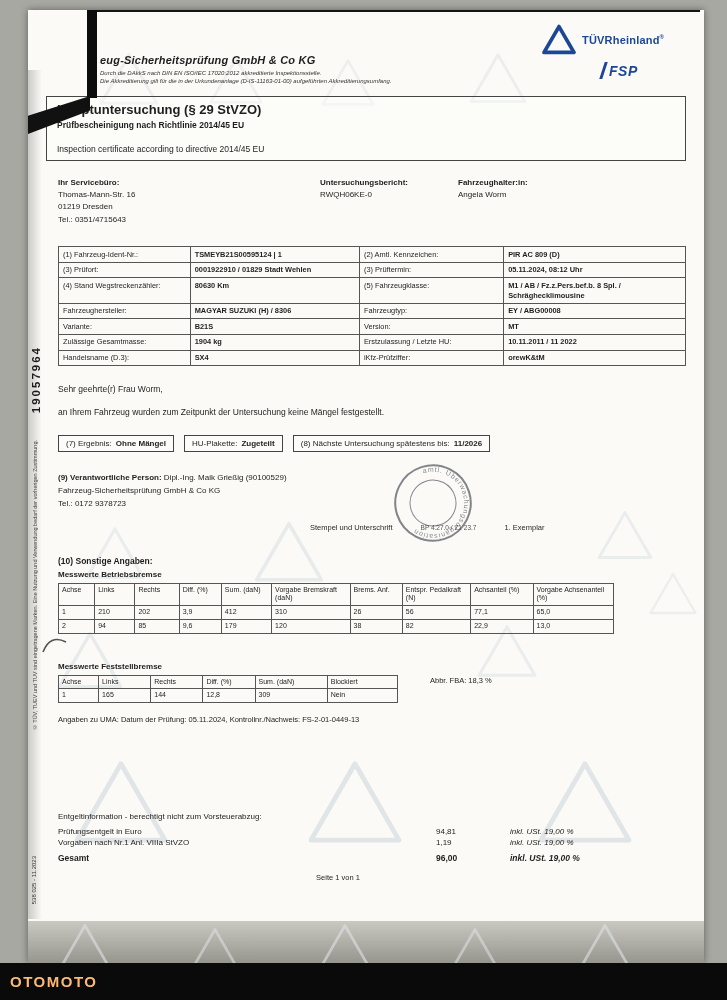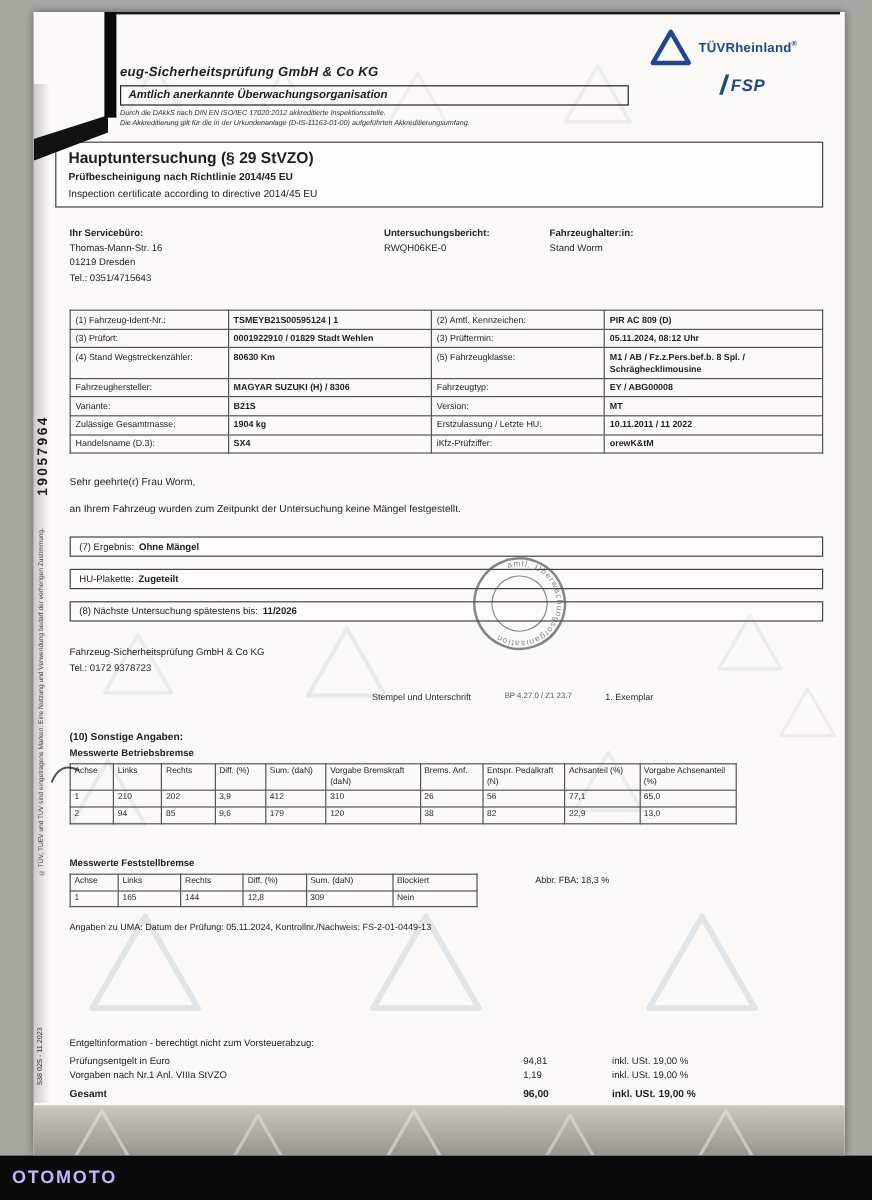--- a/index.html
+++ b/index.html
@@ -40,38 +40,38 @@
   
   .hdr { margin:38px 162px 0 42px;font-style:italic; }
   .company { font-size:11px; font-weight:700; letter-spacing:.2px; }
   .band { margin-top:5px; border:1px solid #222; padding:2px 6px; font-size:9.5px; font-weight:700; }
   .fine { margin-top:4px; font-size:6px; color:#333; line-height:1.3; }
 
   
   .titlebox { margin:10px 0 0 -12px; width:calc(100% + 12px); border:1px solid #444; padding:5px 10px 6px; background:rgba(255,255,255,.35); }
   .t-main { font-size:13px; font-weight:700; }
   .t-de { font-size:8.5px; font-weight:700; margin-top:3px; }
-  .t-en { font-size:8.5px; margin-top:4px; }
+  .t-en { font-size:8.5px; margin-top:14px; }
 
   
   .cols { margin-top:16px; display:grid; grid-template-columns:262px 138px 1fr; font-size:8px; line-height:1.55; }
   .b { font-weight:700; }
 
   
   table { border-collapse:collapse; }
   .veh-table { margin-top:20px; width:100%; table-layout:fixed; font-size:7.4px; }
   .veh-table td { border:1px solid #555; padding:2.5px 4px; vertical-align:top; line-height:1.3; }
   .veh-table td:nth-child(1){width:21%;} .veh-table td:nth-child(2){width:27%; font-weight:700;}
   .veh-table td:nth-child(3){width:23%;} .veh-table td:nth-child(4){width:29%; font-weight:700;}
 
   .sal { margin-top:18px; font-size:8.5px; }
   .bodyline { margin-top:13px; font-size:8.5px; }
 
   
-  .resrow { margin-top:18px; display:flex; gap:10px; font-size:8px;flex-direction:column; }
+  .resrow { margin-top:18px; display:flex; gap:10px; font-size:8px; }
   .resbox { border:1px solid #444; padding:3px 7px; white-space:nowrap; background:rgba(255,255,255,.3); }
   .resbox strong { margin-left:4px; }
 
   .resp { margin-top:20px; font-size:8px; line-height:1.6; }
 
   .sigrow { margin-top:12px; margin-left:252px; display:flex; gap:28px; font-size:7.5px; color:#2a2a2a; align-items:center; }
   .sigrow .code { font-size:6.5px; color:#555; }
 
   .stamp { position:absolute; left:364px; top:452px; width:82px; height:82px; opacity:.68; transform:rotate(-18deg); z-index:2; }
   .stamp circle { stroke:#4a4f58; fill:none; }
@@ -81,34 +81,34 @@
   .s10h { margin-top:24px; font-size:8.5px; }
   .sublab { margin-top:4px; font-size:8px; }
   .brake-table { margin-top:4px; width:556px; table-layout:fixed; font-size:7px; }
   .brake-table th, .brake-table td, .park-table th, .park-table td {
     border:1px solid #555; padding:2px 3px; text-align:left; vertical-align:top; font-weight:400; line-height:1.25; }
   .brake-table th:nth-child(1){width:36px} .brake-table th:nth-child(2){width:40px}
   .brake-table th:nth-child(3){width:44px} .brake-table th:nth-child(4){width:42px}
   .brake-table th:nth-child(5){width:50px} .brake-table th:nth-child(6){width:78px}
   .brake-table th:nth-child(7){width:52px} .brake-table th:nth-child(8){width:68px}
   .brake-table th:nth-child(9){width:62px} .brake-table th:nth-child(10){width:80px}
-  .parkrow { margin-top:28px; display:flex; align-items:flex-start; gap:48px; }
+  .parkrow { margin-top:28px; display:flex; align-items:flex-start; gap:32px; }
   .park-table { margin-top:4px; width:340px; table-layout:fixed; font-size:7px; }
   .park-table th:nth-child(1){width:40px} .park-table th:nth-child(2){width:52px}
   .park-table th:nth-child(3){width:52px} .park-table th:nth-child(4){width:52px}
   .park-table th:nth-child(5){width:72px} .park-table th:nth-child(6){width:70px}
   .fba { font-size:7.5px; margin-top:14px; }
   .uma { margin-top:12px; font-size:7.5px; }
 
   
   .fees { margin-top:88px; width:548px; font-size:8px; }
   .feeh { margin-bottom:6px; }
   .feerow { display:grid; grid-template-columns:1fr 58px 112px; margin-top:2px; }
   .feerow .amt { }
-  .feerow .tax { padding-left:16px; }
+  .feerow .tax { padding-left:16px;font-style:italic; }
   .feerow.total { font-weight:700; margin-top:6px; font-size:8.5px; }
 
   .pageno { margin-top:10px; width:560px; text-align:center; font-size:7.5px; }
 
   
   .scanband { position:absolute; left:0; right:0; bottom:0; height:42px; z-index:3;
     background:linear-gradient(180deg,#c9c8c1,#97968e); overflow:hidden; }
   .scanband .wm { z-index:0; }
   .scanband .wm polygon { stroke:#dfe3e6; }
 
@@ -119,21 +119,21 @@
   .penmark { position:absolute; left:40px; top:632px; z-index:6; }
 
   .vert { position:absolute; writing-mode:vertical-rl; transform:rotate(180deg); white-space:nowrap; z-index:6; }
   .serial { left:30px; top:346px; font-size:11.5px; font-weight:700; letter-spacing:2px; color:#1a1a1a; }
   .tm { left:32px; top:440px; font-size:5.5px; color:#444; }
   .formno { left:31px; top:856px; font-size:6px; color:#333; }
 
   
   .bottombar { position:absolute; left:0; right:0; bottom:0; height:37px; background:#0a0a0a;
     display:flex; align-items:center; padding-left:10px; z-index:7; }
-  .sitelogo { color:#c4b5fd; font-weight:700; font-size:15px; letter-spacing:1.5px; }
+  .sitelogo { color:#fdba74; font-weight:700; font-size:15px; letter-spacing:1.5px; }
 </style>
 </head>
 <body>
 
 <div class="screen">
 
   <div class="sheet">
     <div class="rule"></div>
     <div class="edge-shadow"></div>
 
@@ -185,21 +185,20 @@
         <span class="tuv-word"><span>TÜVRheinland</span><sup>®</sup></span>
       </div>
       <div class="fsp-row">
         <span class="fsp-slash"></span>
         <span class="fsp-word">FSP</span>
       </div>
     </div>
 
     <div class="hdr">
       <div class="company">eug-Sicherheitsprüfung GmbH &amp; Co KG</div>
-      <div class="band">Amtlich anerkannte Überwachungsorganisation</div>
       <div class="fine">
         <div>Durch die DAkkS nach DIN EN ISO/IEC 17020:2012 akkreditierte Inspektionsstelle.</div>
         <div>Die Akkreditierung gilt für die in der Urkundenanlage (D-IS-11163-01-00) aufgeführten Akkreditierungsumfang.</div>
       </div>
     </div>
 
     <div class="titlebox">
       <div class="t-main">Hauptuntersuchung (§ 29 StVZO)</div>
       <div class="t-de">Prüfbescheinigung nach Richtlinie 2014/45 EU</div>
       <div class="t-en">Inspection certificate according to directive 2014/45 EU</div>
@@ -211,21 +210,21 @@
         <div>Thomas-Mann-Str. 16</div>
         <div>01219 Dresden</div>
         <div>Tel.: 0351/4715643</div>
       </div>
       <div>
         <div class="b">Untersuchungsbericht:</div>
         <div>RWQH06KE-0</div>
       </div>
       <div>
         <div class="b">Fahrzeughalter:in:</div>
-        <div>Stand Worm</div>
+        <div>Angela Worm</div>
       </div>
     </div>
 
     <table class="veh-table">
         <tbody>
           <tr>
             <td>(1) Fahrzeug-Ident-Nr.:</td>
             <td>TSMEYB21S00595124 | 1</td>
             <td>(2) Amtl. Kennzeichen:</td>
             <td>PIR AC 809 (D)</td>
@@ -278,20 +277,21 @@
       </div>
       <div class="resbox">
         <span>HU-Plakette:</span><strong>Zugeteilt</strong>
       </div>
       <div class="resbox">
         <span>(8) Nächste Untersuchung spätestens bis:</span><strong>11/2026</strong>
       </div>
     </div>
 
     <div class="resp">
+      <div><span class="b">(9) Verantwortliche Person:</span> <span>Dipl.-Ing. Maik Grießig (90100529)</span></div>
       <div>Fahrzeug-Sicherheitsprüfung GmbH &amp; Co KG</div>
       <div>Tel.: 0172 9378723</div>
     </div>
 
     <div class="sigrow">
       <span>Stempel und Unterschrift</span>
       <span class="code">BP 4.27.0 / Z1 23.7</span>
       <span>1. Exemplar</span>
     </div>
 

